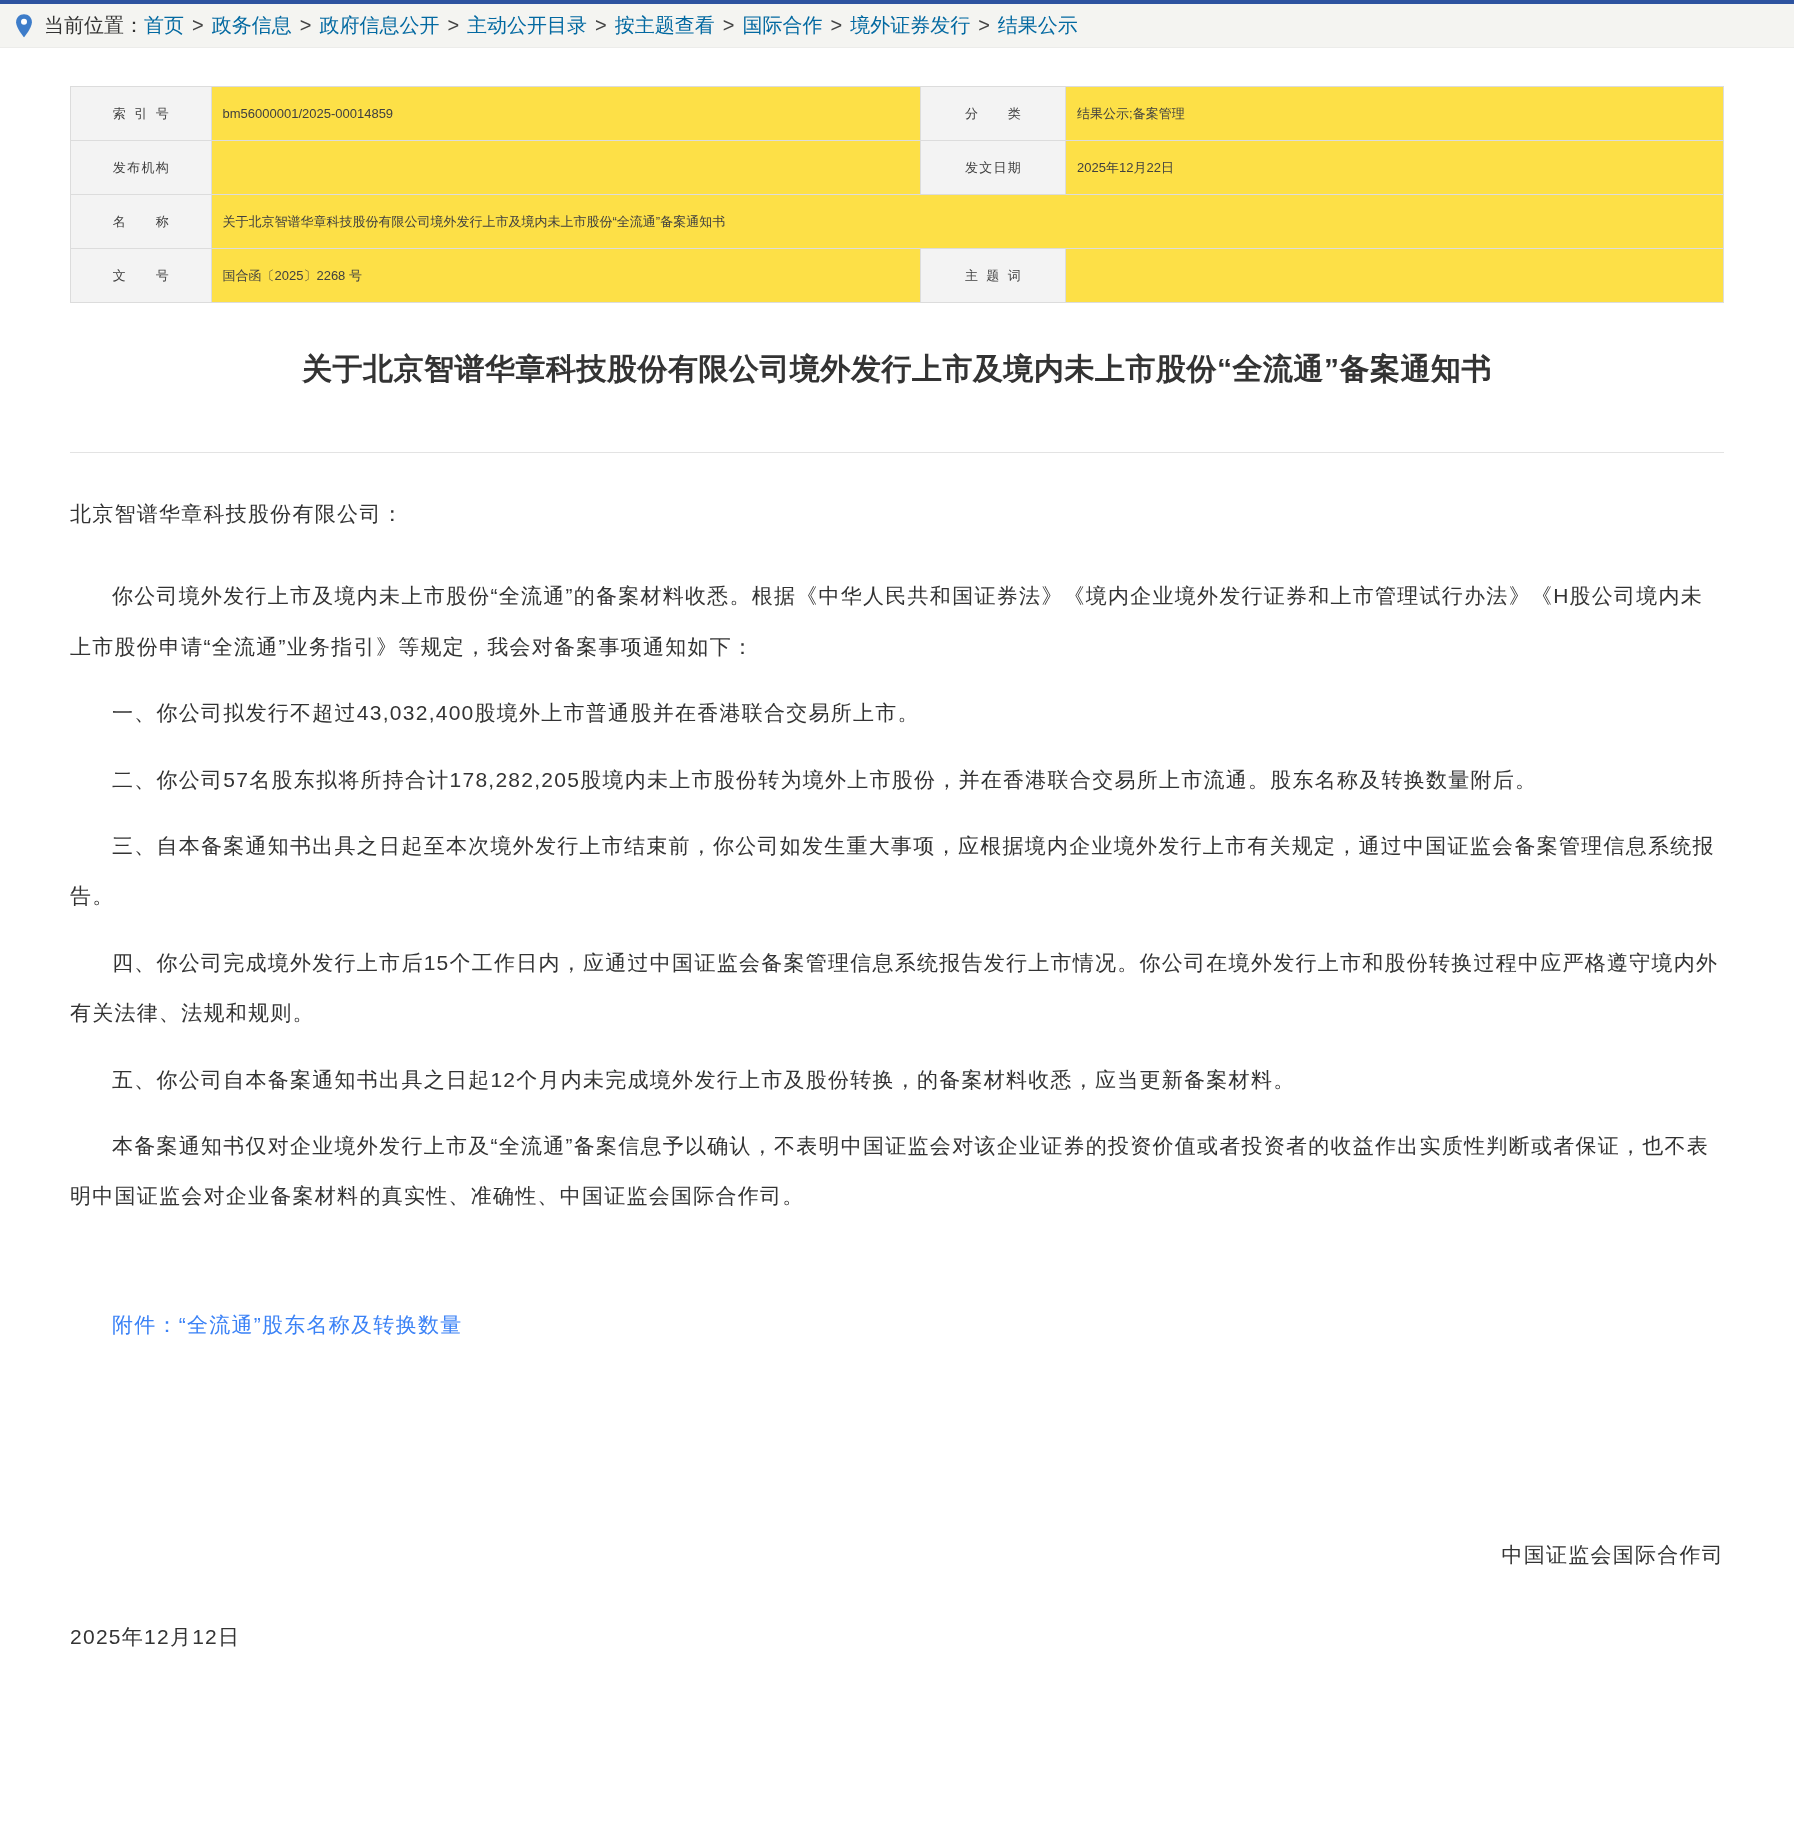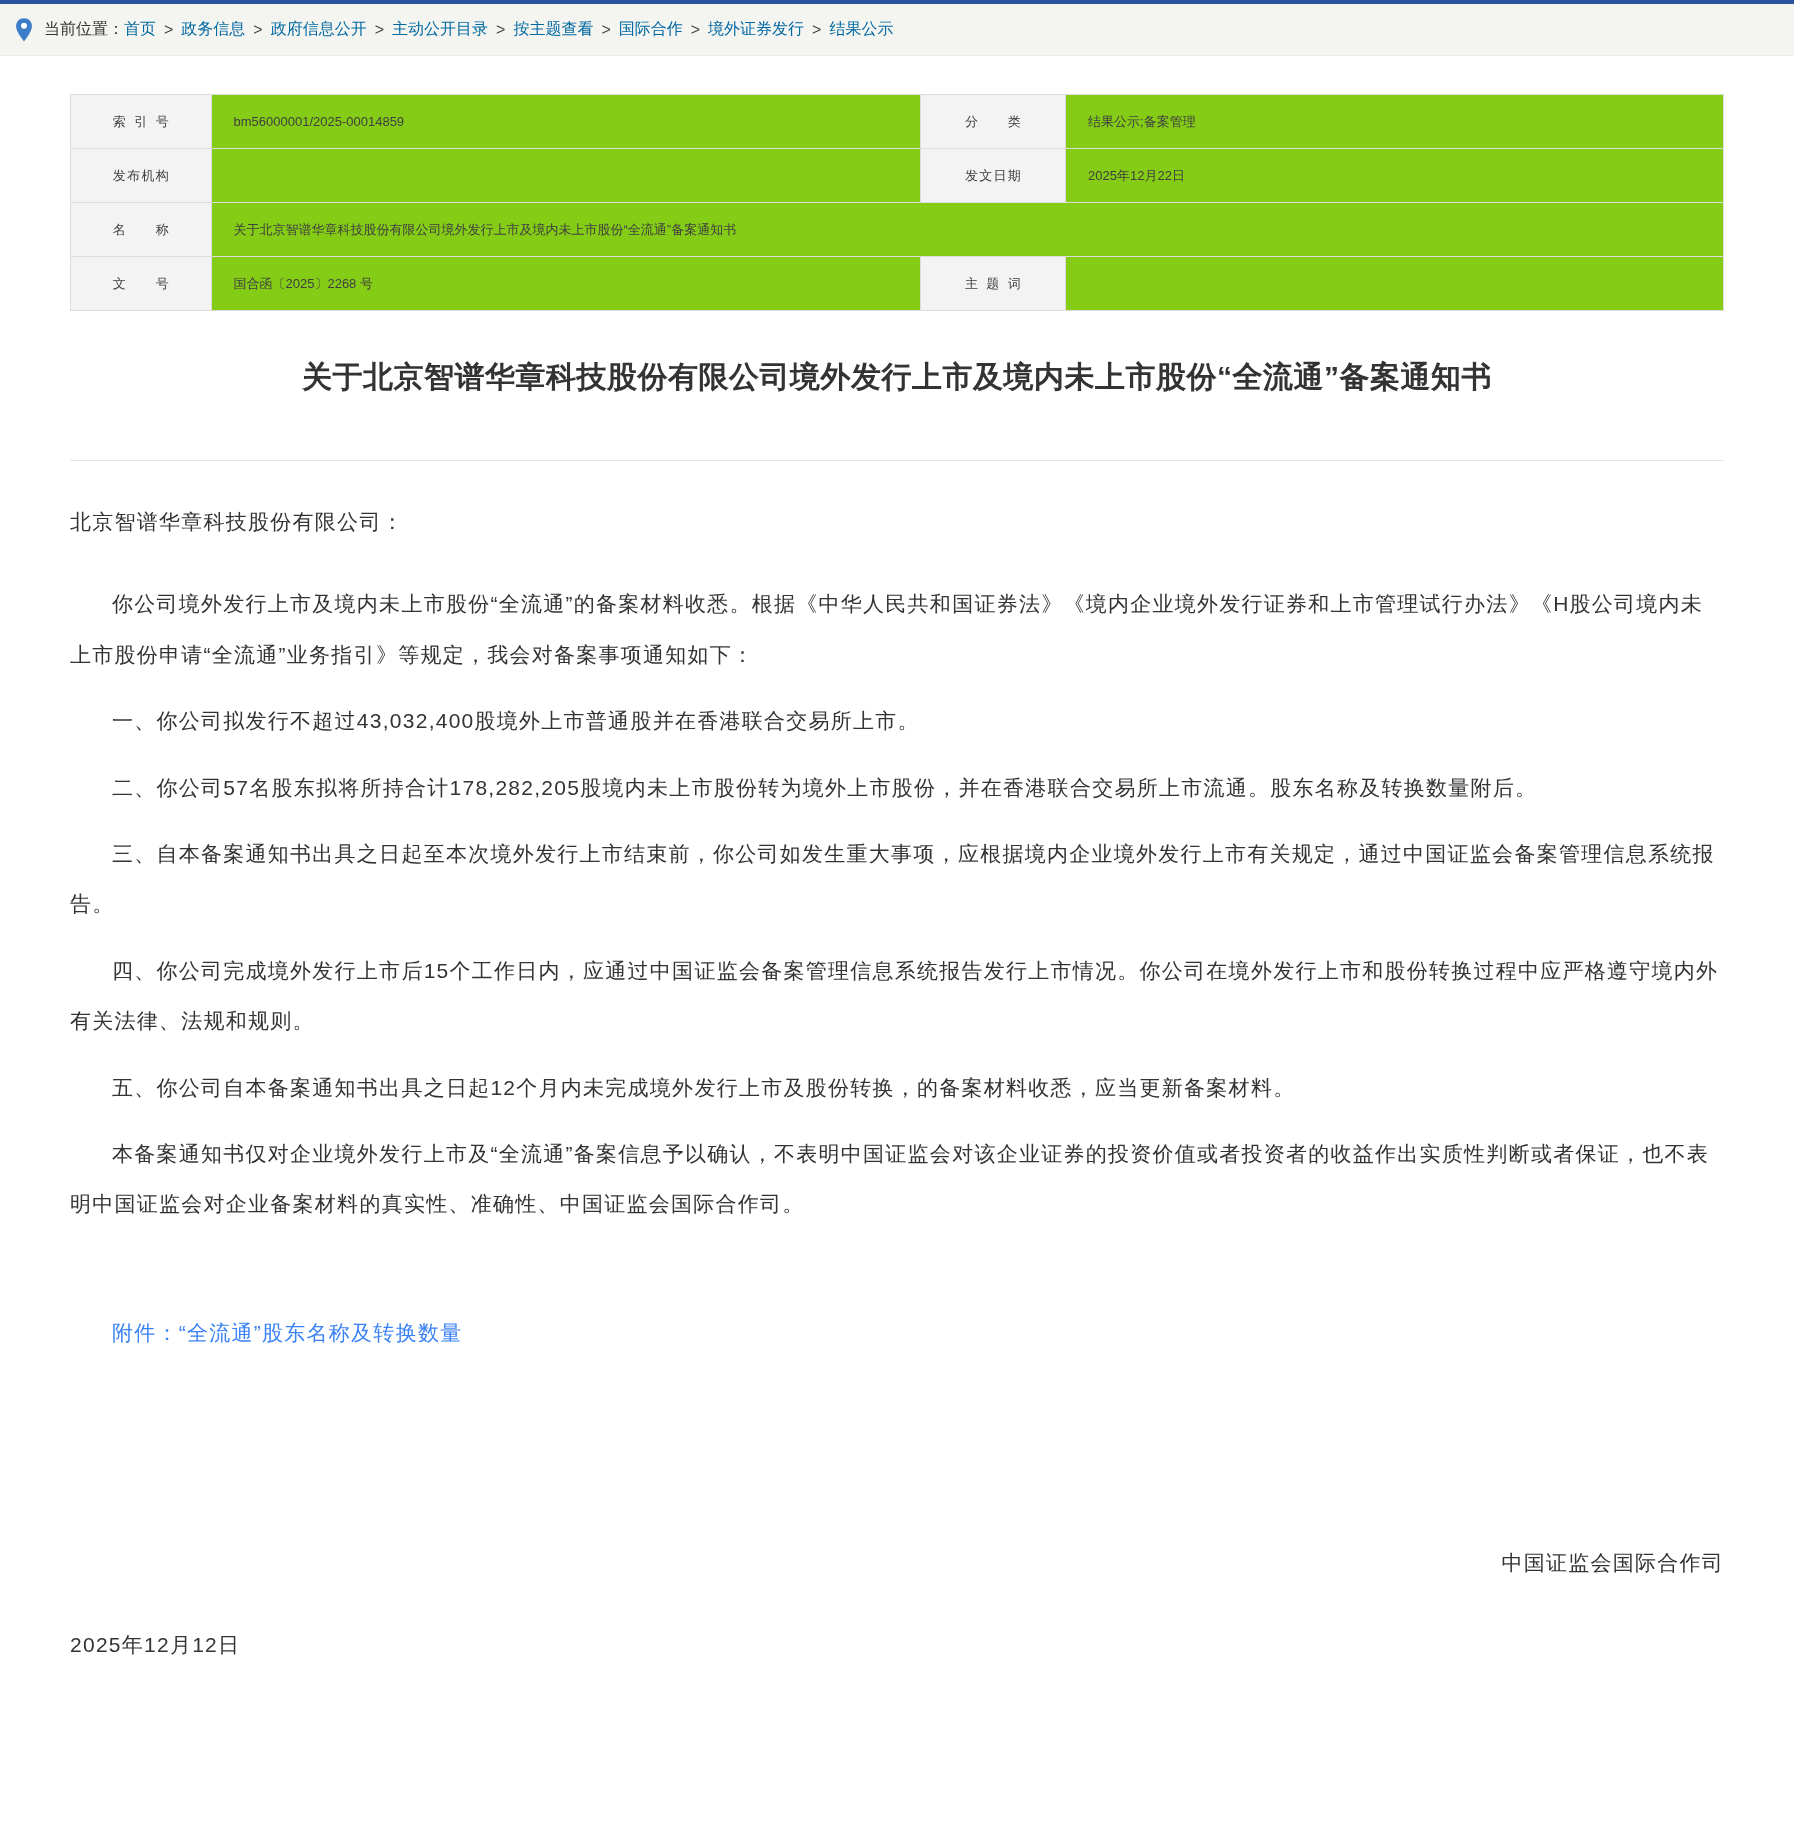--- a/index.html
+++ b/index.html
@@ -8,26 +8,26 @@
     font-family: "Liberation Sans", "DejaVu Sans", sans-serif;
     color: #333333;
   }
   body { min-height: 1822px; width: 1794px; }
 
   
   .topline { height: 4px; background: #2d53a0; width: 100%; }
 
   
   .breadcrumb-bar {
-    height: 52px;
+    height: 44px;
     background: #f4f4f1;
     display: flex;
     align-items: center;
     padding: 0 14px;
-    font-size: 16px;
+    font-size: 20px;
     color: #333333;
     border-bottom: 1px solid #ececea;
   }
   .breadcrumb-bar .pin { margin-right: 10px; flex: 0 0 auto; display: inline-flex; }
   .bc-sep { margin: 0 8px; color: #444444; }
   .bc-link { color: #0369a1; text-decoration: none; cursor: pointer; }
   .bc-prefix { color: #333333; }
 
   .content { padding: 0 70px; }
 
@@ -49,22 +49,22 @@
     background: #f3f3f3;
     text-align: center;
   }
   td.lbl .jl {
     display: inline-block;
     width: 4.3em;
     text-align: justify;
     text-align-last: justify;
   }
   td.val {
-    background: #84cc16;
-    padding-left: 22px;
+    background: #fde047;
+    padding-left: 11px;
     padding-right: 12px;
     margin-left: 8px;
   }
 
   
   h1.doc-title {
     margin-top: 46px;
     text-align: center;
     font-size: 30px;
     font-weight: 700;

